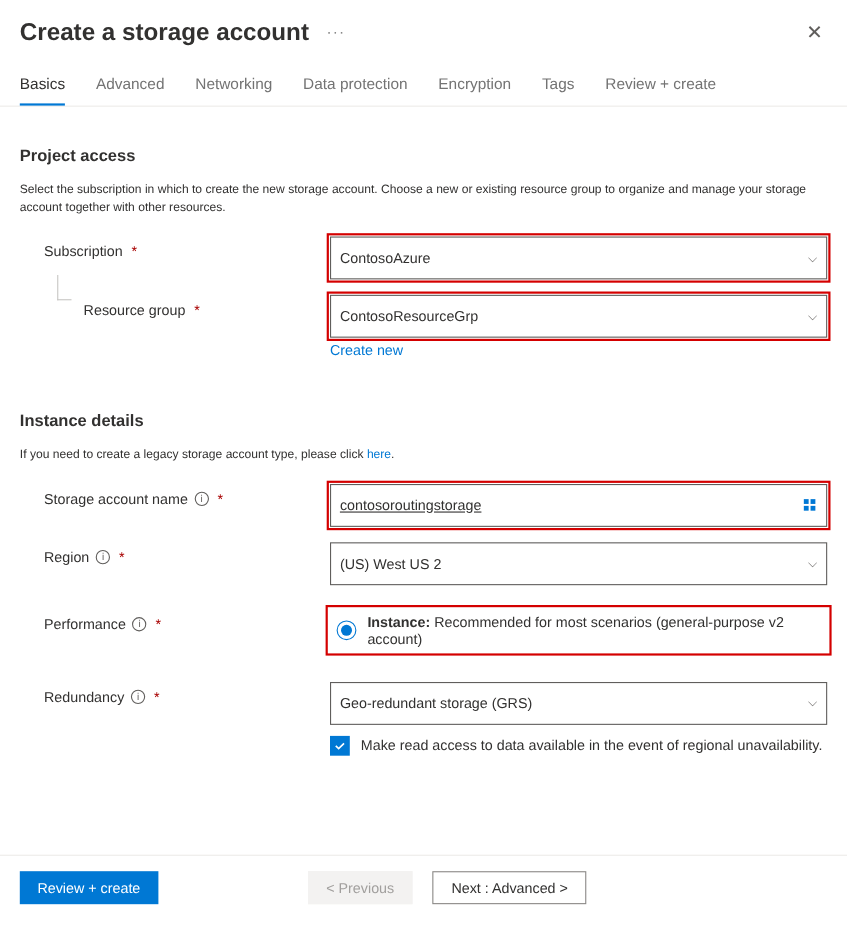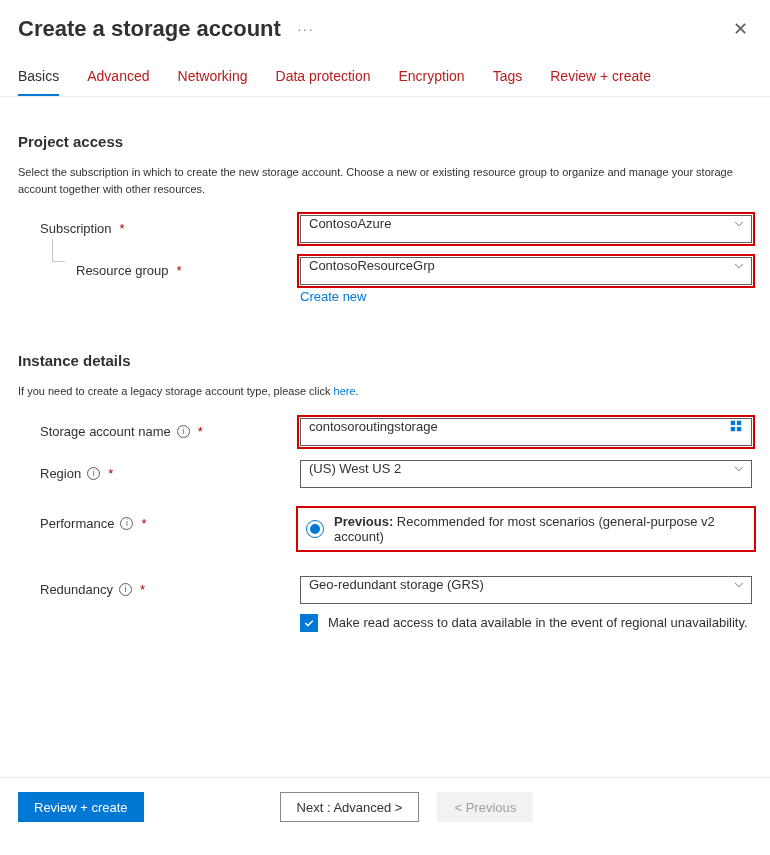--- a/index.html
+++ b/index.html
@@ -37,21 +37,21 @@
   }
   .tabs {
     display: flex;
     gap: 28px;
     padding: 16px 18px 0 18px;
     border-bottom: 1px solid #edebe9;
   }
   .tab {
     padding-bottom: 10px;
     font-size: 14px;
-    color: #b91c1c;
+    color: #737373;
     cursor: pointer;
     border-bottom: 2px solid transparent;
   }
   .tab.active {
     border-bottom: 2px solid #0078d4;
     font-weight: 400;
     color: #323130;
   }
   .content-wrap {
     height: 680px;
@@ -105,32 +105,32 @@
     border-radius: 50%;
     font-size: 9px;
     align-items: center;
     justify-content: center;
     color: #605e5c;
     cursor: pointer;
   }
   .field { flex: 1; }
   .select, .textinput {
     width: 100%;
-    height: 28px;
+    height: 39px;
     border: 1px solid #605e5c;
     background: #fff;
     padding: 0 8px;
     font-size: 13px;
     font-family: inherit;
     display: flex;
-    align-items: flex-start;
+    align-items: center;
     justify-content: space-between;
     cursor: pointer;
   }
-  .textinput { cursor: text; }
+  .textinput { cursor: text; text-decoration: underline; }
   .chevron {
     font-size: 11px; color: #605e5c;
   }
   .hl-red { outline: 2px solid #d40000; outline-offset: 1px; }
   .sublink { color: #0078d4; font-size: 13px; margin-top: 4px; display: inline-block; cursor: pointer;}
   .radio-row {
     display: flex;
     align-items: center;
     gap: 10px;
     margin-bottom: 14px;
@@ -283,21 +283,21 @@
 
   <div class="form-row" style="margin-top:22px">
     <div class="label">
       <span>Performance</span>
       <span class="info-icon">i</span>
       <span class="req">*</span>
     </div>
     <div class="field">
       <div class="radio-row hl">
         <span class="radio-btn checked"></span>
-        <span><b>Previous:</b><span> Recommended for most scenarios (general-purpose v2 account)</span></span>
+        <span><b>Instance:</b><span> Recommended for most scenarios (general-purpose v2 account)</span></span>
       </div>
     </div>
   </div>
 
   <div class="form-row">
     <div class="label">
       <span>Redundancy</span>
       <span class="info-icon">i</span>
       <span class="req">*</span>
     </div>
@@ -315,15 +315,15 @@
         <span>Make read access to data available in the event of regional unavailability.</span>
       </div>
     </div>
   </div>
 
 </div>
 
 <div class="footer">
   <button class="btn primary">Review + create</button>
   <span class="spacer-lg"></span>
+  <button class="btn disabled">&lt; Previous</button>
   <button class="btn secondary">Next : Advanced &gt;</button>
-  <button class="btn disabled">&lt; Previous</button>
 </div>
 
 </body></html>

